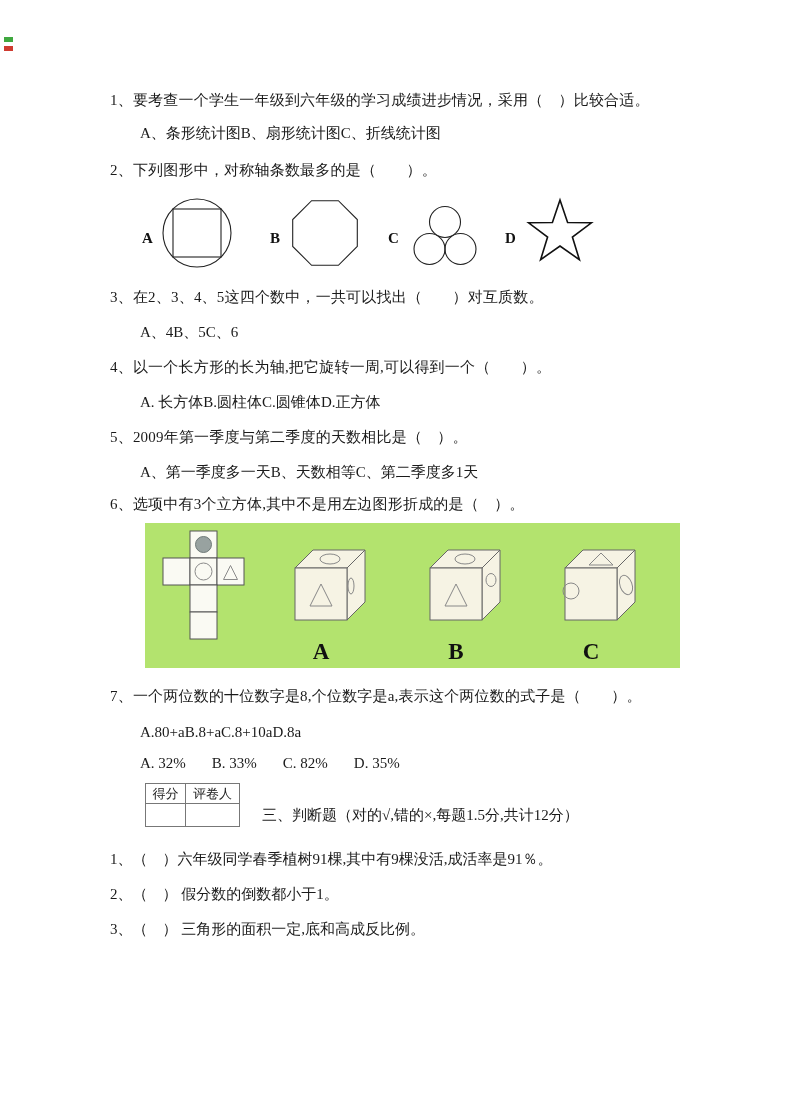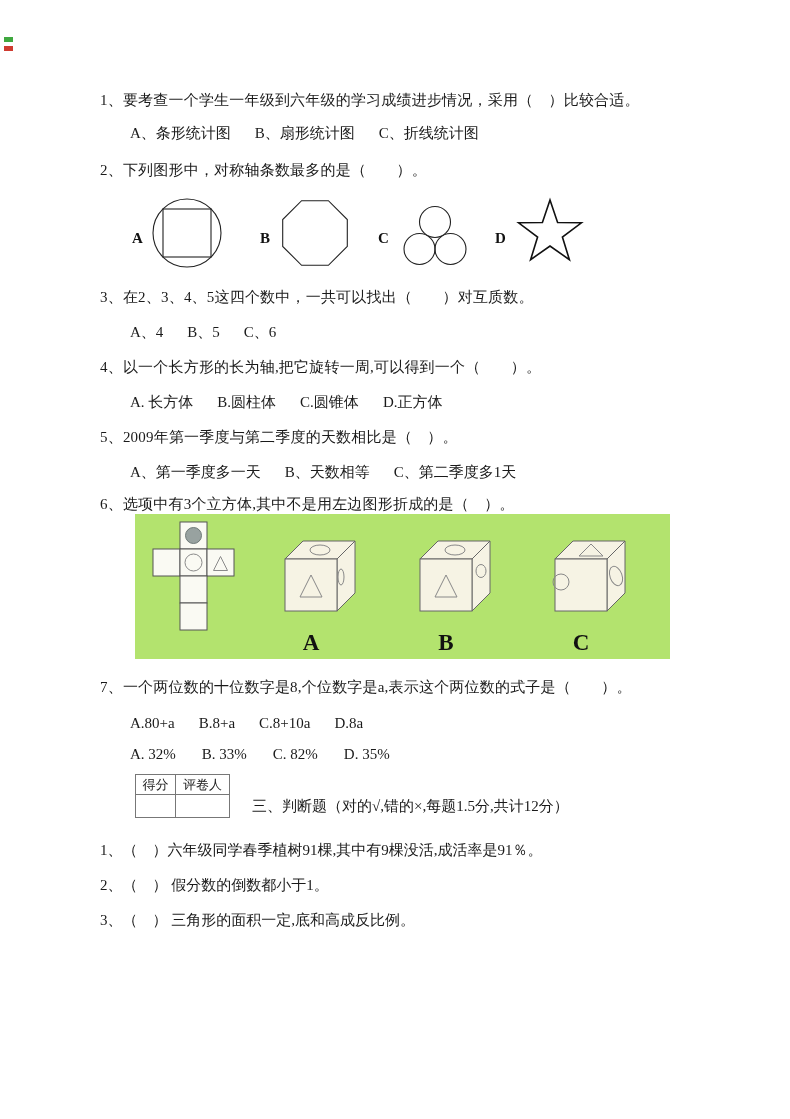--- a/index.html
+++ b/index.html
@@ -1,27 +1,27 @@
 <!DOCTYPE html>
 <html><head>
 <meta charset="utf-8">
 <style>
   * { margin:0; padding:0; box-sizing:border-box; }
   html,body { background:#fff; }
   body { font-family:"Liberation Serif","DejaVu Serif",serif; color:#1a1a1a; }
   .page { position:relative; width:790px; height:1119px; background:#fff; margin:0 auto; overflow:hidden; }
   .corner-marks { position:absolute; left:4px; top:37px; }
-  .content { position:absolute; left:100px; top:90px; width:578px; font-size:15px; line-height:20px; }
+  .content { position:absolute; left:110px; top:90px; width:578px; font-size:15px; line-height:20px; }
   .qtext { letter-spacing:0.2px; }
-  .opts { margin-left:30px; display:flex; column-gap:24px; white-space:nowrap; }
+  .opts { margin-left:30px; display:flex; white-space:nowrap; }
   .opts.tight { column-gap:26px; }
   .fig2 { margin-left:30px; display:block; }
   .fig6 { margin-left:35px; display:block; }
   .q8 { line-height:27px; width:575px; }
-  .mb3{margin-bottom:3px}.mb9{}.mb10{margin-bottom:10px}
+  .mb3{margin-bottom:3px}.mb9{margin-bottom:9px}.mb10{margin-bottom:10px}
   .mb11{margin-bottom:11px}.mb12{margin-bottom:12px}.mb13{margin-bottom:13px}
   .mb15{margin-bottom:15px}.mb16{margin-bottom:16px}.mb17{margin-bottom:17px}
   .mb18{margin-bottom:18px}.mb22{margin-bottom:22px}
   .score-row { display:flex; align-items:flex-end; margin-left:35px; }
   .score-table { border-collapse:collapse; font-size:13px; line-height:normal; color:#222; }
   .score-table td { border:1px solid #777; text-align:center; vertical-align:middle; }
   .score-table tr:first-child td { height:20px; padding:0 6px; }
   .score-table tr:last-child td { height:23px; }
   .score-table td:first-child { min-width:40px; }
   .score-table td:last-child { min-width:54px; }

